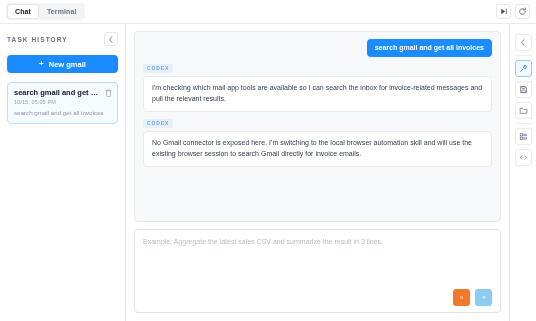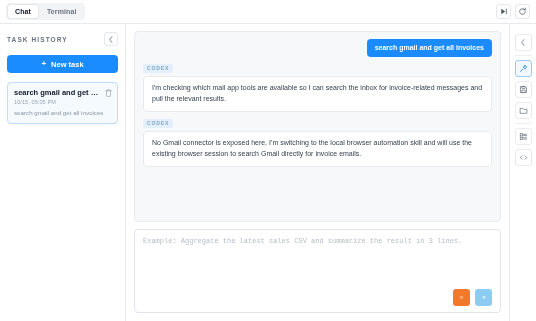--- a/index.html
+++ b/index.html
@@ -114,21 +114,21 @@
   .agent-bubble {
     background: #ffffff; border: 1px solid #e8eaed; border-radius: 4px;
     padding: 6px 8px; font-size: 7px; line-height: 1.55; color: #374151;
   }
 
   
   .composer {
     height: 84px; min-height: 84px;
     border: 1px solid #e2e5e9; border-radius: 4px; background: #fff;
     padding: 7px 8px 6px 8px;
-    display: flex; flex-direction: column; position: relative; font-family: Liberation Mono, monospace;
+    display: flex; flex-direction: column; position: relative;
   }
   .composer-input {
     flex: 1; border: none; outline: none; resize: none; padding: 0;
     font-family: inherit; font-size: 7px; color: #1f2937; line-height: 1.4;
     background: transparent;
   }
   .composer-input::placeholder { color: #b6bcc6; }
   .composer-actions {
     display: flex; justify-content: flex-end; align-items: center; gap: 5px;
   }
@@ -191,21 +191,21 @@
         <div class="sidebar-title">TASK HISTORY</div>
         <div class="collapse-btn">
           <svg width="6" height="7" viewBox="0 0 8 10" fill="none" stroke="#9ca3af" stroke-width="1.5" stroke-linecap="round" stroke-linejoin="round">
             <polyline points="5.5,1 2,5 5.5,9"></polyline>
           </svg>
         </div>
       </div>
 
       <button class="new-task-btn">
         <span class="new-task-plus">+</span>
-        <span>New task</span>
+        <span>New gmail</span>
       </button>
 
       <div class="task-card">
         <div class="task-card-top">
           <div class="task-card-title">search gmail and get all invo···</div>
           <div class="trash-btn">
             <svg width="7" height="8" viewBox="0 0 12 14" fill="none" stroke="#9ca3af" stroke-width="1.2" stroke-linecap="round" stroke-linejoin="round">
               <line x1="1" y1="3" x2="11" y2="3"></line>
               <path d="M2.5 3.5V12a1 1 0 0 0 1 1h5a1 1 0 0 0 1-1V3.5"></path>
               <path d="M4.5 3V1.8a.8.8 0 0 1 .8-.8h1.4a.8.8 0 0 1 .8.8V3"></path>

